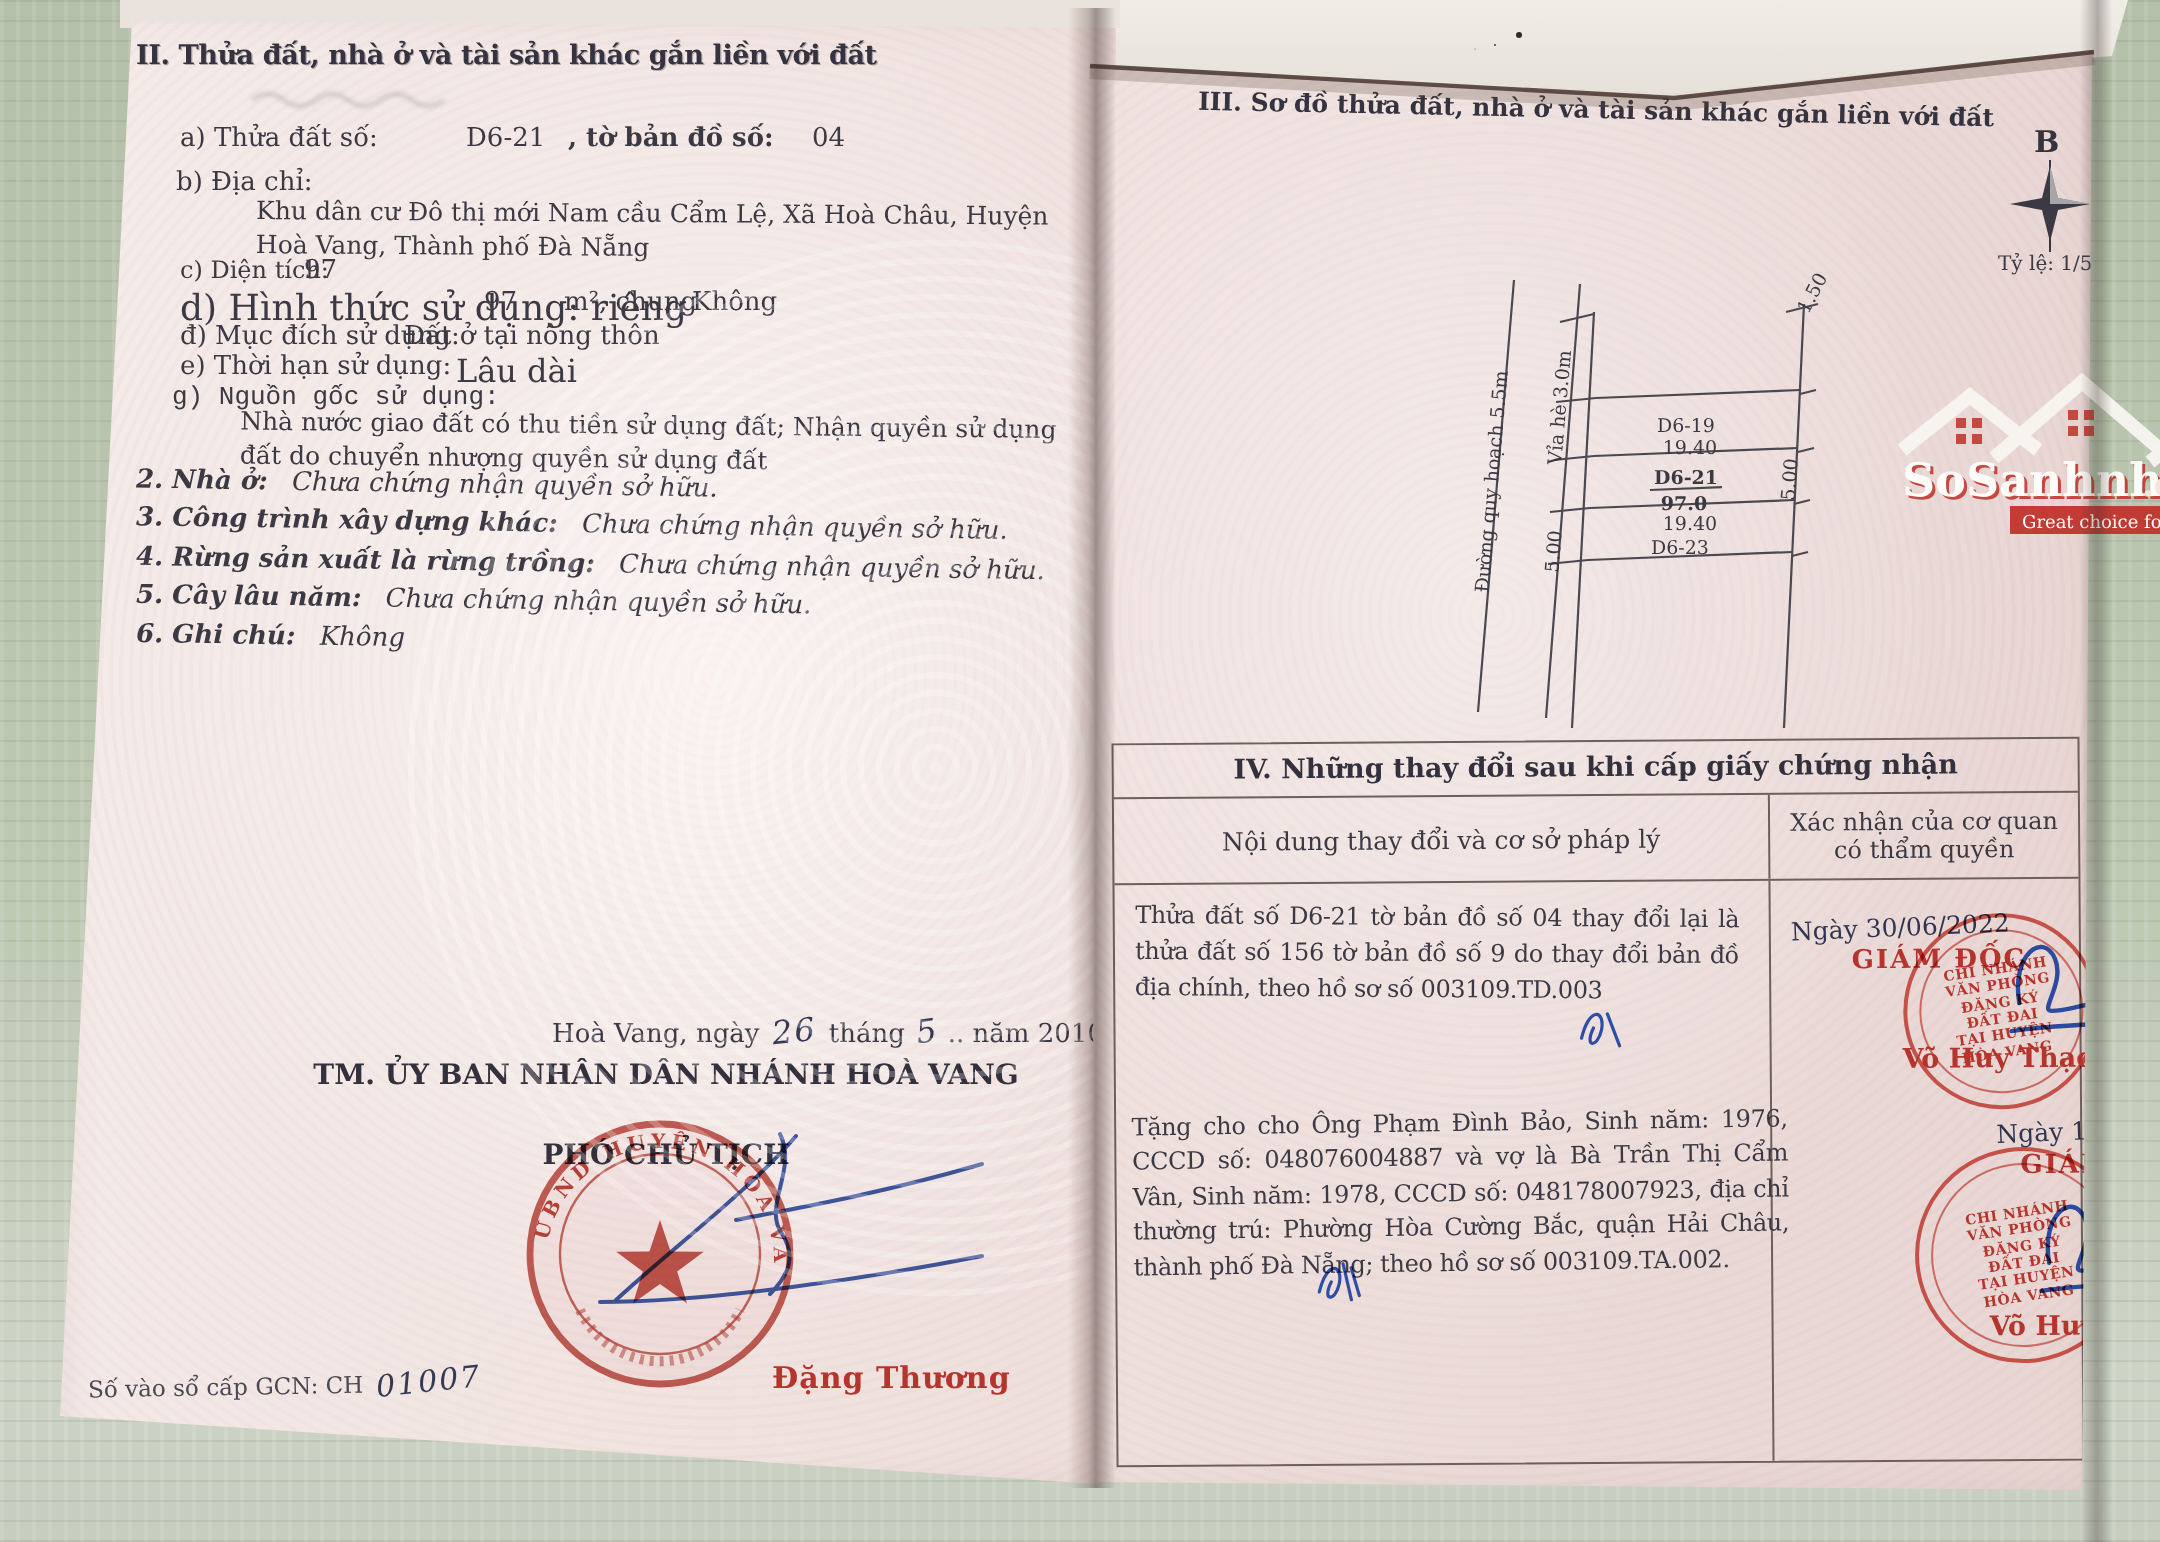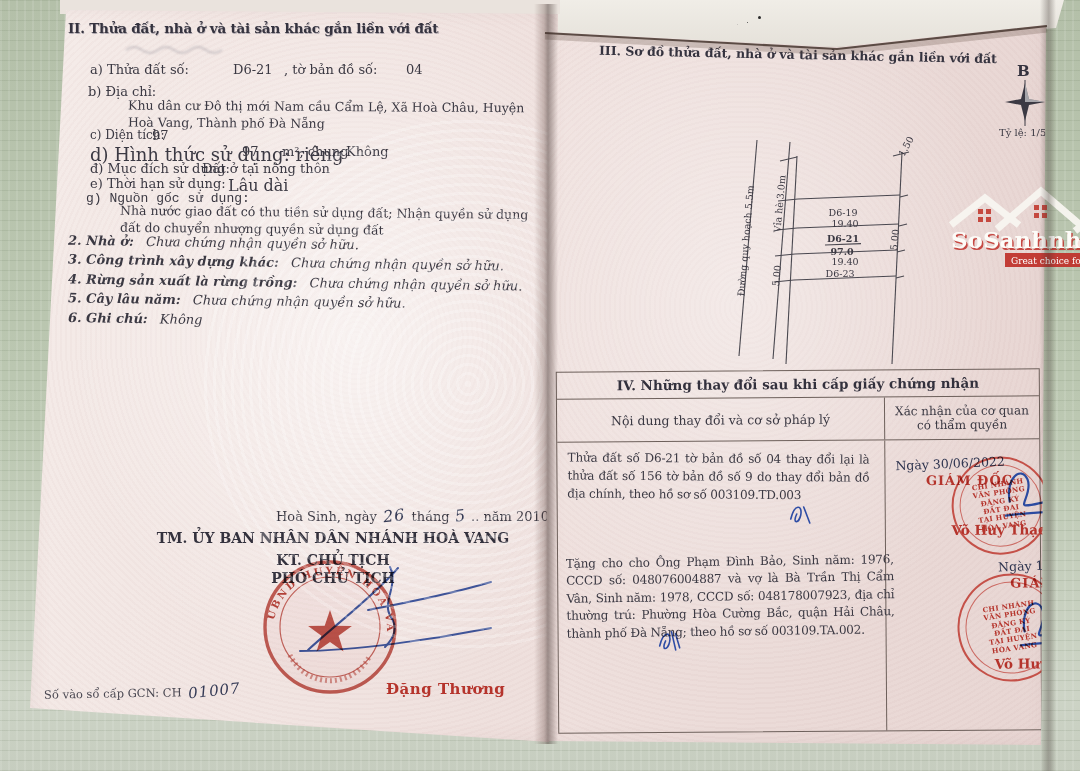--- a/index.html
+++ b/index.html
@@ -72,21 +72,21 @@
   <div class="top-strip-left"></div>
 
   <div class="page-left">
     <div class="t b" style="left:40px;top:16px;font-size:13.5px;letter-spacing:-0.2px;color:#35333f;text-shadow:.6px .6px 0 rgba(55,55,80,.35);">II. Thửa đất, nhà ở và tài sản khác gắn liền với đất</div>
     <svg class="smudge" style="left:96px;top:38px;" width="120" height="14">
       <path d="M2,8 q8,-6 16,0 q8,6 16,0 q8,-6 16,0 q8,6 16,0 q8,-6 16,0 q8,6 16,0" stroke="#6b6b7a" stroke-width="2" fill="none"></path>
     </svg>
 
     <div class="t" style="left:62px;top:58px;font-size:13px;">a) Thửa đất số:</div>
     <div class="t" style="left:205px;top:58px;font-size:13px;">D6-21</div>
-    <div class="t" style="left:256px;top:58px;font-size:13px;">, tờ bản đồ số:</div>
+    <div class="t" style="left:256px;top:58px;font-size:13px;font-weight:bold;">, tờ bản đồ số:</div>
     <div class="t" style="left:378px;top:58px;font-size:13px;">04</div>
 
     <div class="t" style="left:60px;top:80px;font-size:13px;">b) Địa chỉ:</div>
     <div class="t wrap" style="left:100px;top:95px;width:412px;font-size:12.5px;line-height:1.35;transform:rotate(.4deg);">Khu dân cư Đô thị mới Nam cầu Cẩm Lệ, Xã Hoà Châu, Huyện Hoà Vang, Thành phố Đà Nẵng</div>
 
     <div class="t" style="left:62px;top:124px;font-size:12px;">c) Diện tích:</div>
     <div class="t" style="left:124px;top:124px;font-size:13px;">97</div>
 
     <div class="t" style="left:62px;top:140px;font-size:18px;">d) Hình thức sử dụng: riêng</div>
     <div class="t" style="left:214px;top:140px;font-size:13px;">97</div>
@@ -117,28 +117,27 @@
     <div class="t" style="left:40px;top:289px;font-size:13px;transform:rotate(.9deg);">
       <span class="b i">5. Cây lâu năm:</span>
       <span class="i" style="margin-left:8px;">Chưa chứng nhận quyền sở hữu.</span>
     </div>
     <div class="t" style="left:40px;top:307px;font-size:13px;transform:rotate(.9deg);">
       <span class="b i">6. Ghi chú:</span>
       <span class="i" style="margin-left:8px;">Không</span>
     </div>
 
     <div class="t" style="left:248px;top:502px;font-size:13px;">
-      <span>Hoà Sinh, ngày</span>
+      <span>Hoà Vang, ngày</span>
       <span class="hand" style="font-size:16px;display:inline-block;transform:rotate(-6deg);margin:0 2px;">26</span>
       <span>tháng</span>
       <span class="hand" style="font-size:16px;display:inline-block;transform:rotate(-8deg);margin:0 1px;">5</span>
       <span>.. năm  2010</span>
     </div>
     <div class="t b center" style="left:95px;top:526px;width:420px;font-size:14px;color:#33313d;">TM. ỦY BAN NHÂN DÂN NHÁNH HOÀ VANG</div>
-    <div class="t b center" style="left:95px;top:548px;width:420px;font-size:14px;color:#33313d;">KT. CHỦ TỊCH</div>
     <div class="t b center" style="left:95px;top:566px;width:420px;font-size:14px;color:#33313d;">PHÓ CHỦ TỊCH</div>
 
     <svg style="position:absolute;left:232px;top:553px;mix-blend-mode:multiply;opacity:.92;" width="140" height="140">
       <circle cx="70" cy="70" r="65" fill="rgba(205,65,50,.05)" stroke="#b7382e" stroke-width="3.4" opacity=".85"></circle>
       <circle cx="70" cy="70" r="50" fill="none" stroke="#b7382e" stroke-width="1.2" opacity=".8"></circle>
       <defs>
           <path id="arcTop" d="M 13,74 A 57,57 0 1 1 127,74" fill="none"></path>
         </defs>
       <text font-size="10" font-weight="bold" fill="#b7382e" letter-spacing="2.5">
         <textPath href="#arcTop" startOffset="6%">UBND HUYỆN HÒA VANG</textPath>

